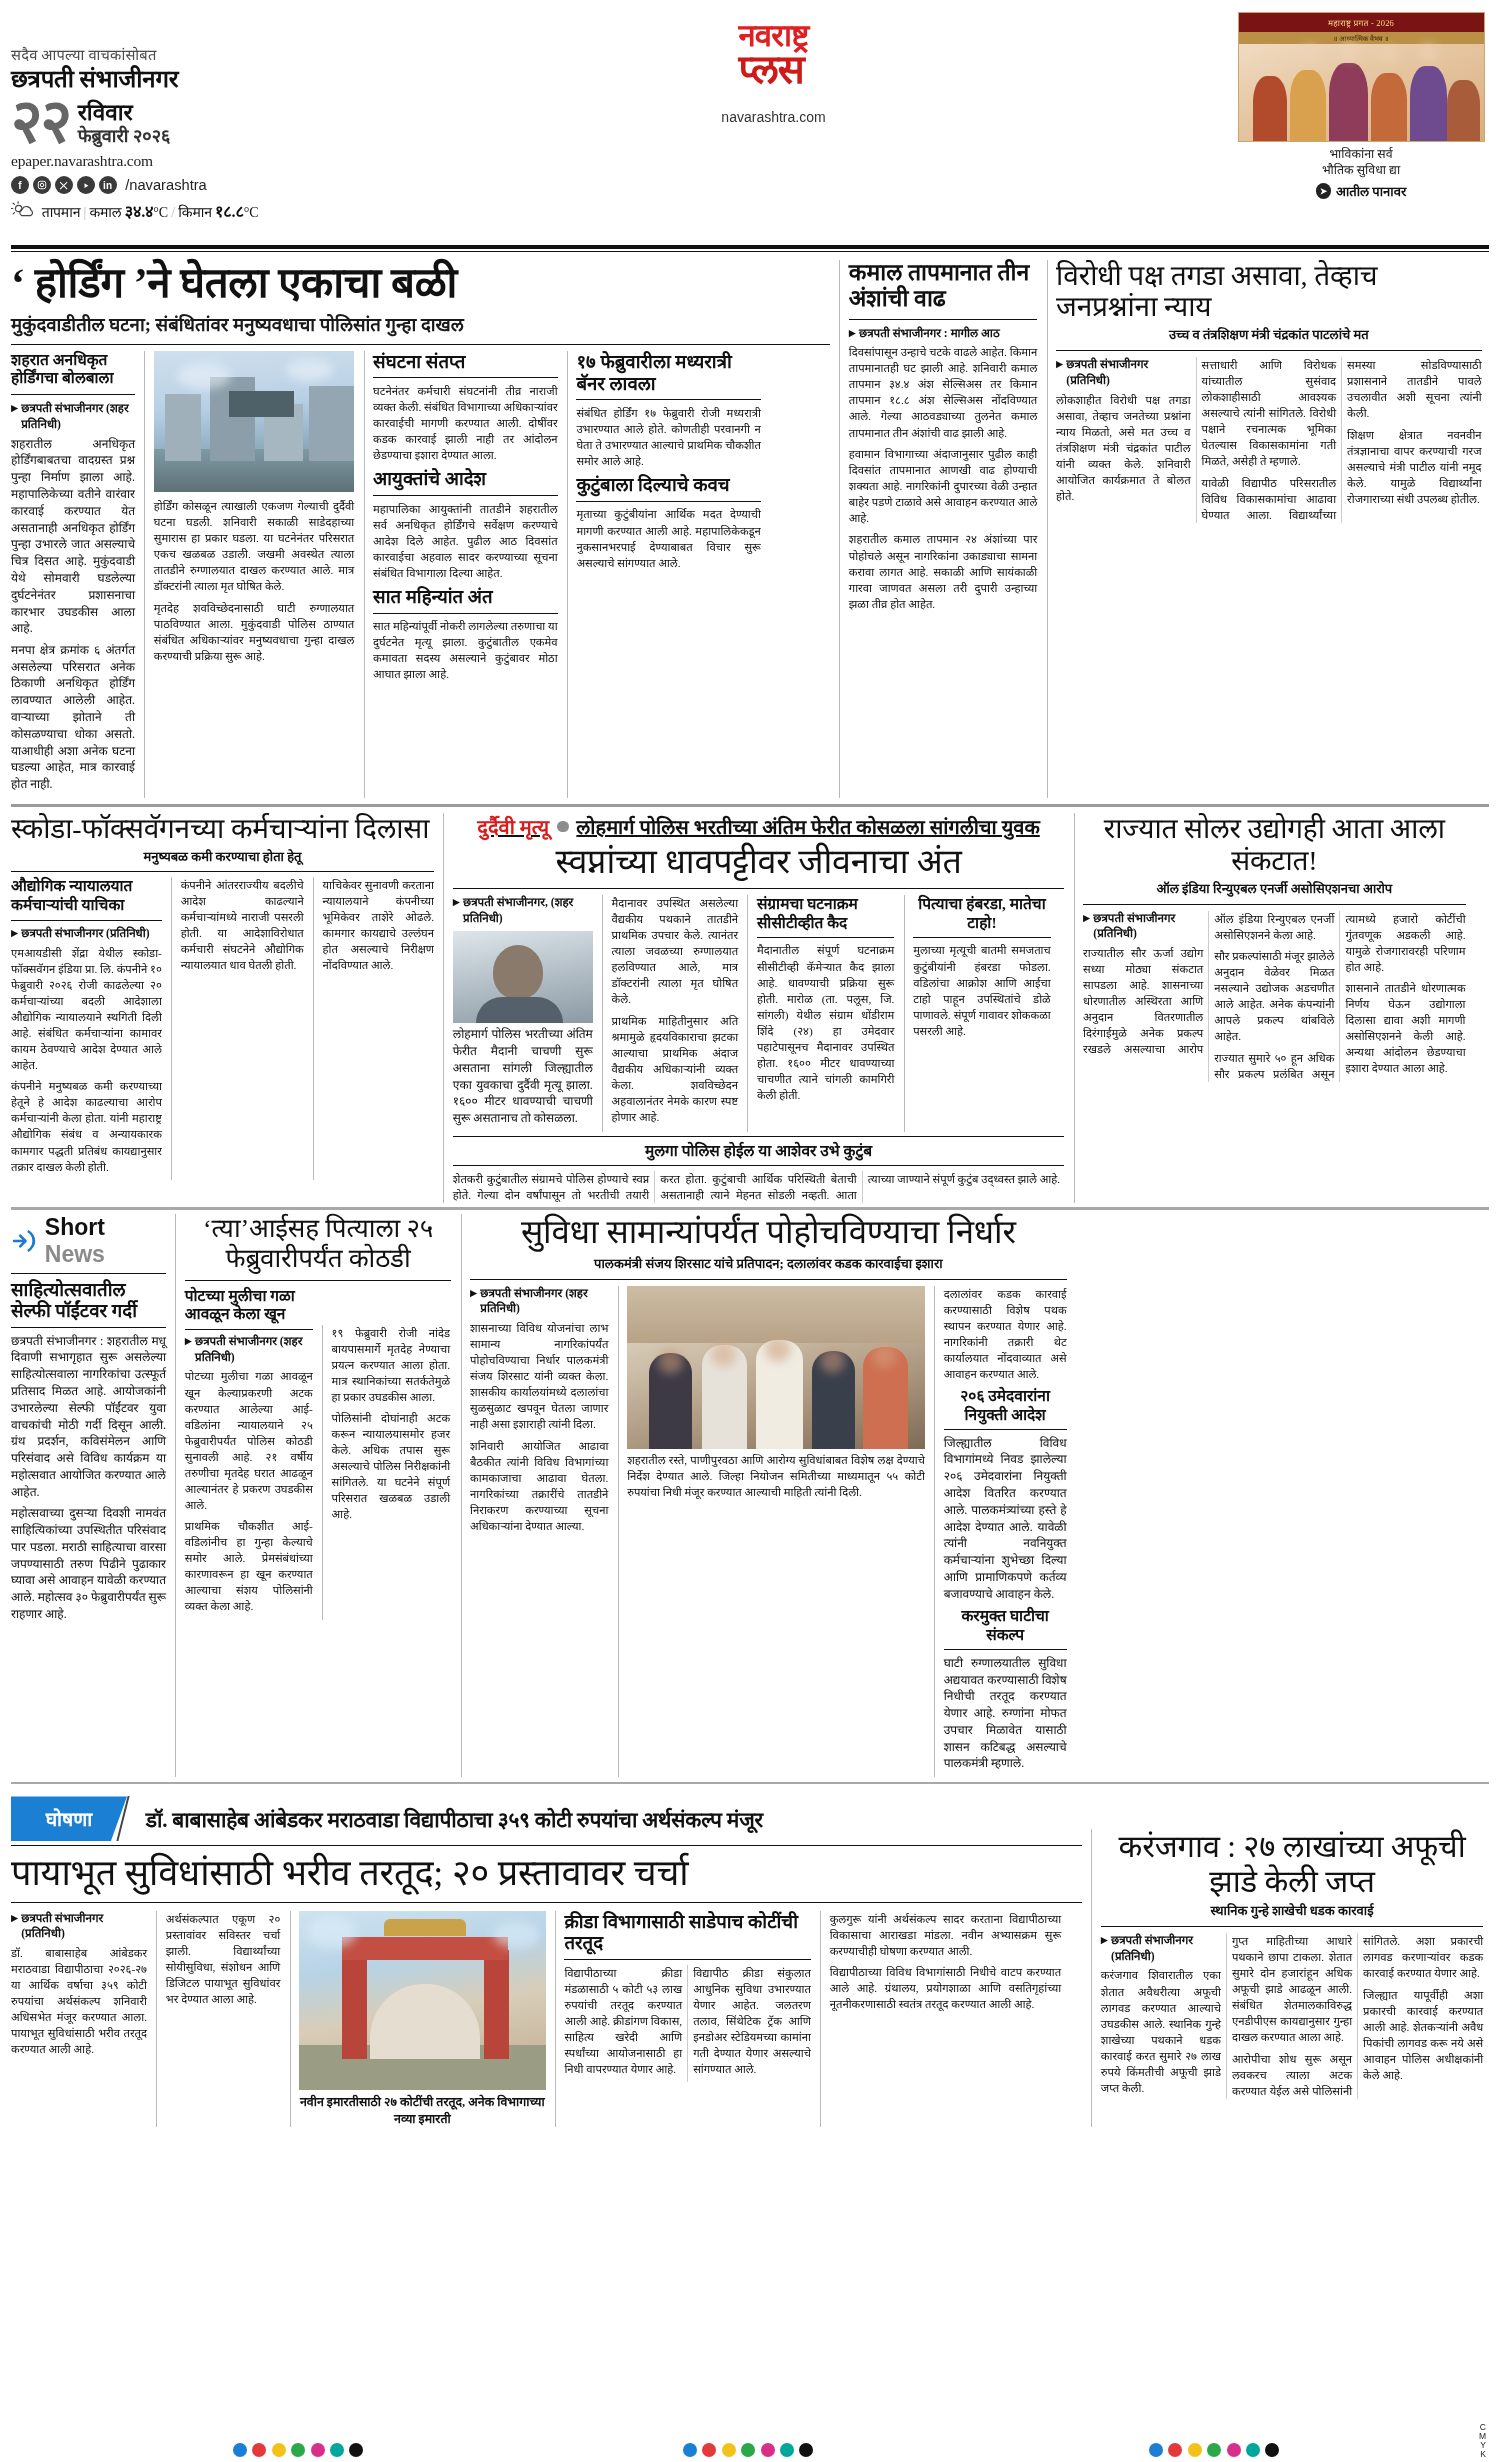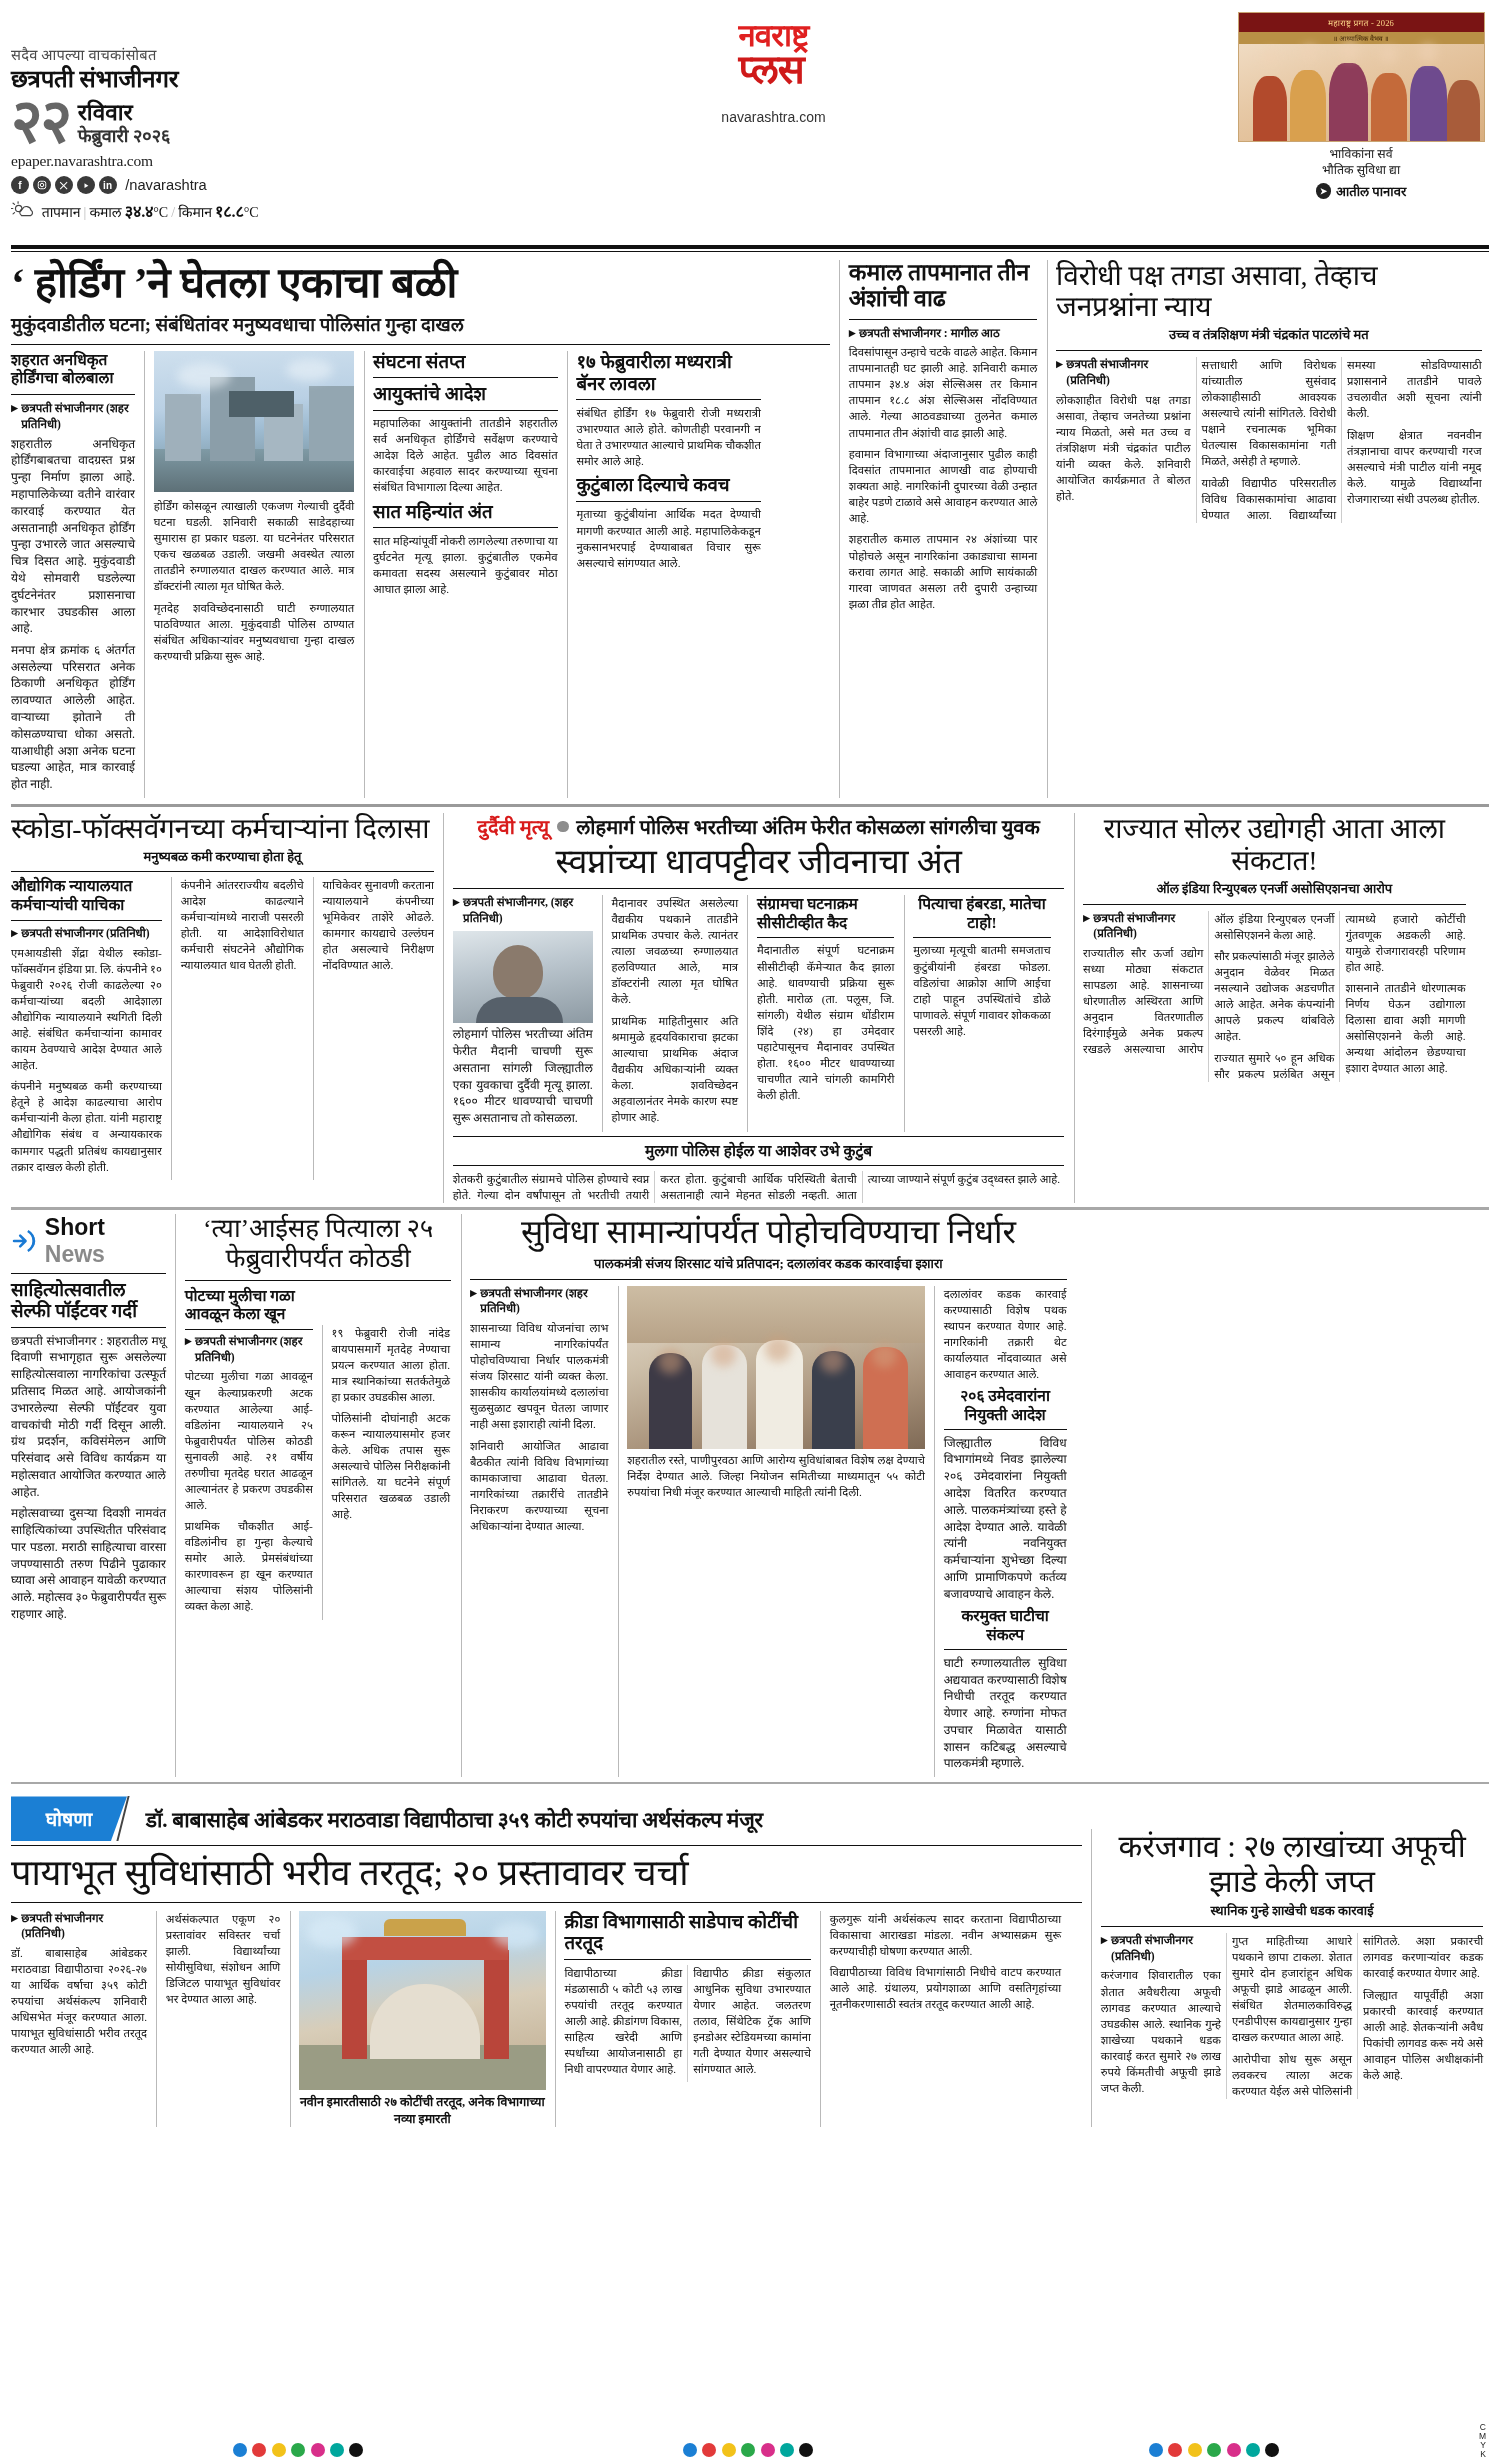--- a/index.html
+++ b/index.html
@@ -248,20 +248,21 @@
             <div class="ph-blur" style="left:23px;top:12.4px;width:54px;height:26px;background:#eef5fa;"></div>
             <div class="ph-blur" style="left:132px;top:7.8px;width:47px;height:22px;background:#eef5fa;"></div>
           </div>
           <p class="body mt8">होर्डिंग कोसळून त्याखाली एकजण गेल्याची दुर्दैवी घटना घडली. शनिवारी सकाळी साडेदहाच्या सुमारास हा प्रकार घडला. या घटनेनंतर परिसरात एकच खळबळ उडाली. जखमी अवस्थेत त्याला तातडीने रुग्णालयात दाखल करण्यात आले. मात्र डॉक्टरांनी त्याला मृत घोषित केले.</p>
           <p class="body">मृतदेह शवविच्छेदनासाठी घाटी रुग्णालयात पाठविण्यात आला. मुकुंदवाडी पोलिस ठाण्यात संबंधित अधिकाऱ्यांवर मनुष्यवधाचा गुन्हा दाखल करण्याची प्रक्रिया सुरू आहे.</p>
         </div>
 
         <div class="col col-sep" style="width:194px;">
           <h3 class="hl-sm">संघटना संतप्त</h3>
           <div class="rule-thin" style="margin:4.7px 0;"></div>
+          <p class="body">घटनेनंतर कर्मचारी संघटनांनी तीव्र नाराजी व्यक्त केली. संबंधित विभागाच्या अधिकाऱ्यांवर कारवाईची मागणी करण्यात आली. दोषींवर कडक कारवाई झाली नाही तर आंदोलन छेडण्याचा इशारा देण्यात आला.</p>
           <h3 class="hl-sm">आयुक्तांचे आदेश</h3>
           <div class="rule-thin" style="margin:4.7px 0;"></div>
           <p class="body">महापालिका आयुक्तांनी तातडीने शहरातील सर्व अनधिकृत होर्डिंगचे सर्वेक्षण करण्याचे आदेश दिले आहेत. पुढील आठ दिवसांत कारवाईचा अहवाल सादर करण्याच्या सूचना संबंधित विभागाला दिल्या आहेत.</p>
           <h3 class="hl-sm">सात महिन्यांत अंत</h3>
           <div class="rule-thin" style="margin:4.7px 0;"></div>
           <p class="body">सात महिन्यांपूर्वी नोकरी लागलेल्या तरुणाचा या दुर्घटनेत मृत्यू झाला. कुटुंबातील एकमेव कमावता सदस्य असल्याने कुटुंबावर मोठा आघात झाला आहे.</p>
         </div>
 
         <div class="col col-sep" style="width:194px;">
           <h3 class="hl-sm">१७ फेब्रुवारीला मध्यरात्री बॅनर लावला</h3>
@@ -325,21 +326,21 @@
         <div class="col col-sep" style="width:136px;">
           <p class="body">कंपनीने आंतरराज्यीय बदलीचे आदेश काढल्याने कर्मचाऱ्यांमध्ये नाराजी पसरली होती. या आदेशाविरोधात कर्मचारी संघटनेने औद्योगिक न्यायालयात धाव घेतली होती.</p>
         </div>
         <div class="col col-sep" style="width:124px;">
           <p class="body">याचिकेवर सुनावणी करताना न्यायालयाने कंपनीच्या भूमिकेवर ताशेरे ओढले. कामगार कायद्याचे उल्लंघन होत असल्याचे निरीक्षण नोंदविण्यात आले.</p>
         </div>
       </div>
     </div>
 
     <div class="col col-sep" style="width:621px;">
-      <div style="display:flex;align-items:center;justify-content:center;gap:3.1px;">
+      <div style="display:flex;align-items:center;justify-content:center;gap:3.1px;text-decoration:underline;">
         <span class="kicker-red">दुर्दैवी मृत्यू</span>
         <span class="dot-grey"></span>
         <span style="font-size:20px;font-weight:800;">लोहमार्ग पोलिस भरतीच्या अंतिम फेरीत कोसळला सांगलीचा युवक</span>
       </div>
       <h2 class="hl center" style="font-size:34px;margin-top:3.1px;">स्वप्नांच्या धावपट्टीवर जीवनाचा अंत</h2>
       <div class="rule-thin" style="margin:6.2px 0;"></div>
 
       <div class="band">
         <div class="col" style="width:140px;">
           <div class="byline">

